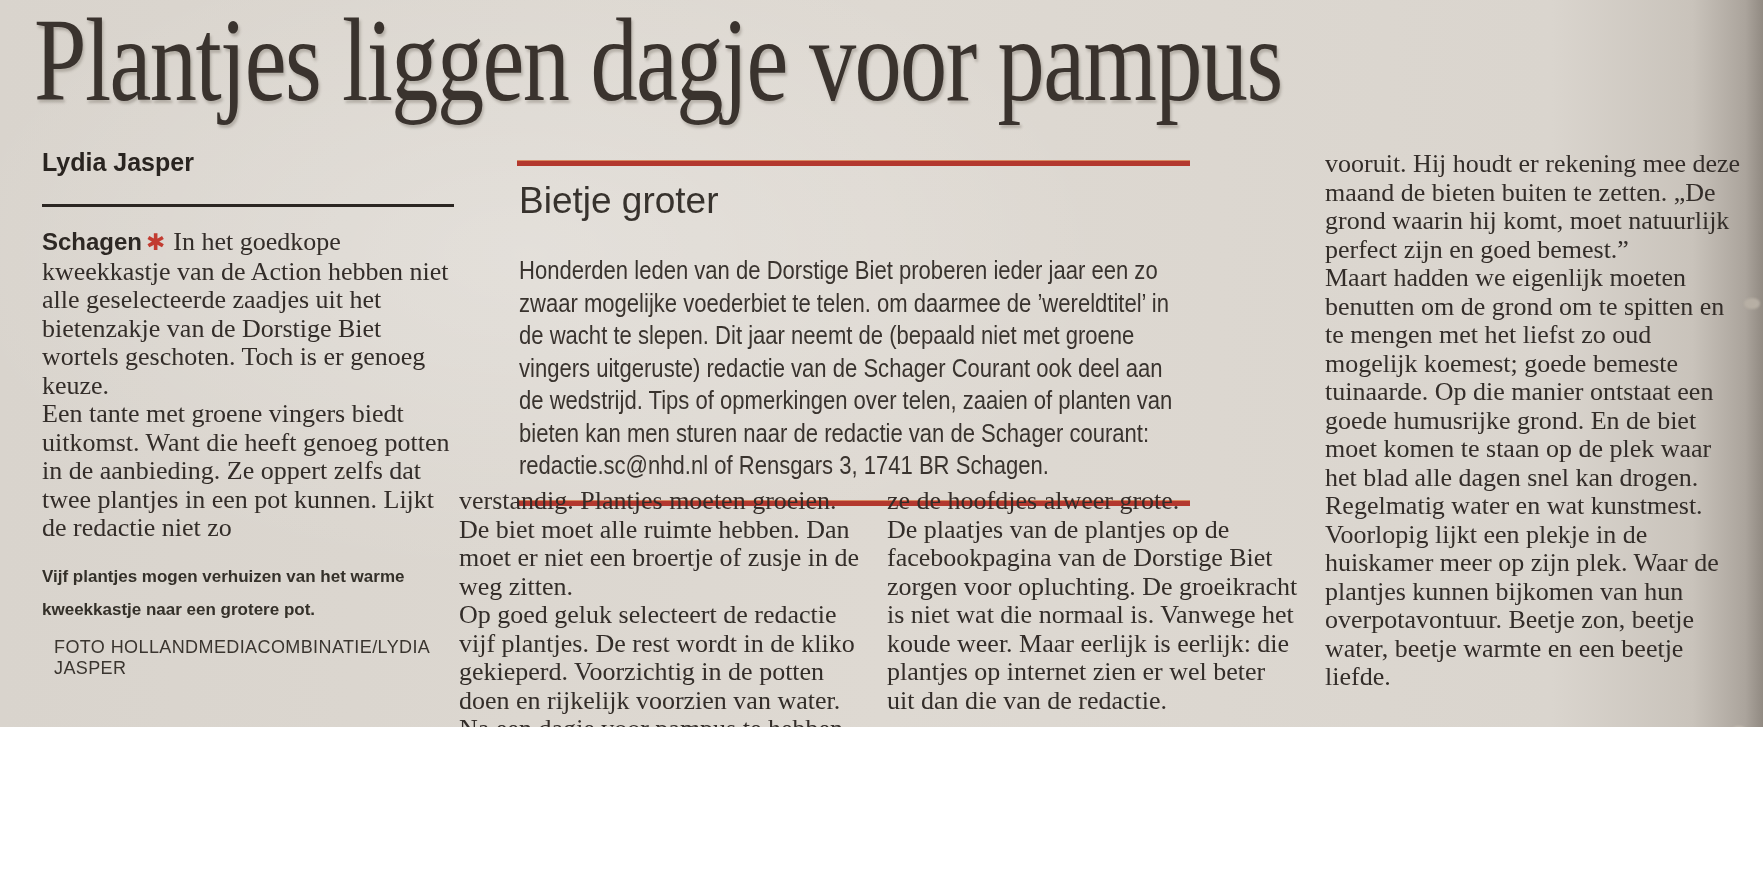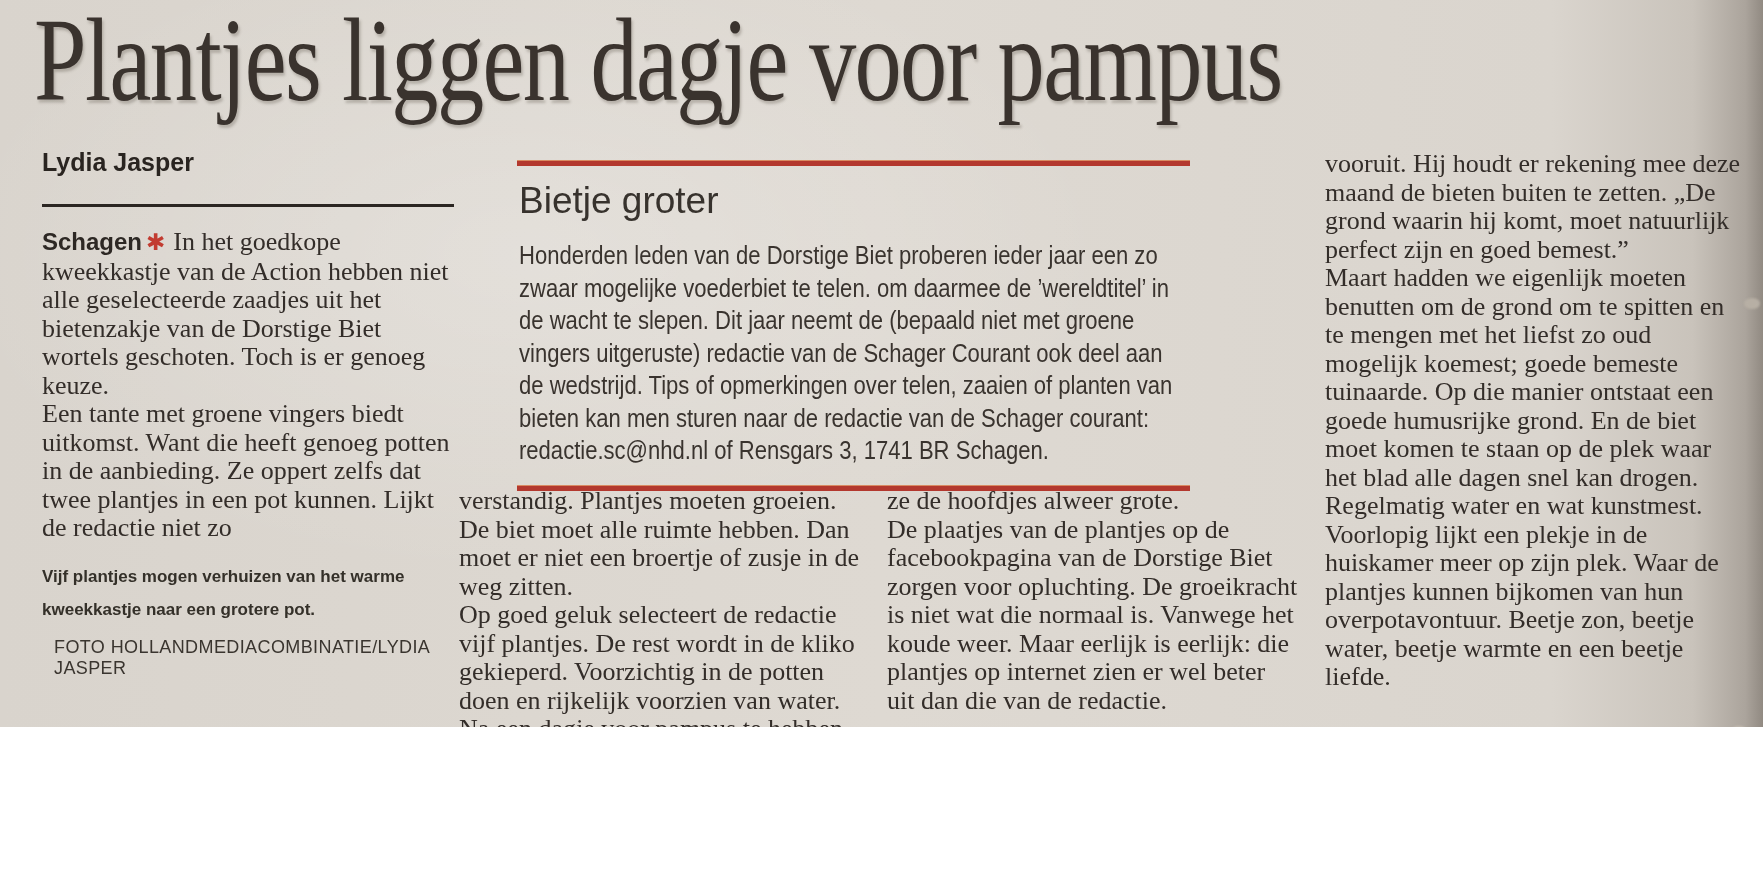--- a/index.html
+++ b/index.html
@@ -49,21 +49,21 @@
   }
   .credit{
     margin-top:11px;padding-left:12px;
     font-family:"Liberation Sans", sans-serif;
     font-size:18px;letter-spacing:0.4px;color:#3a352f;
   }
   
   .inset-box{position:absolute;left:517px;top:160px;width:673px;}
   .rule-red{height:6px;background:#b3382e;box-shadow:inset 0 1px 0 rgba(255,220,150,0.5);}
   .inset-title{
-    margin:14px 0 17px 2px;
+    margin:14px 0 32px 2px;
     font-family:"Liberation Sans", sans-serif;font-weight:500;
     font-size:37px;color:#37322d;
   }
   .inset-body{
     margin:0 0 18px 2px;
     font-family:"Liberation Sans", sans-serif;
     font-size:25px;line-height:32.5px;color:#39332e;
     width:762px;transform:scaleX(0.882);transform-origin:left top;
   }
   .inset-box .rule-red.bottom{margin-top:2px;}

